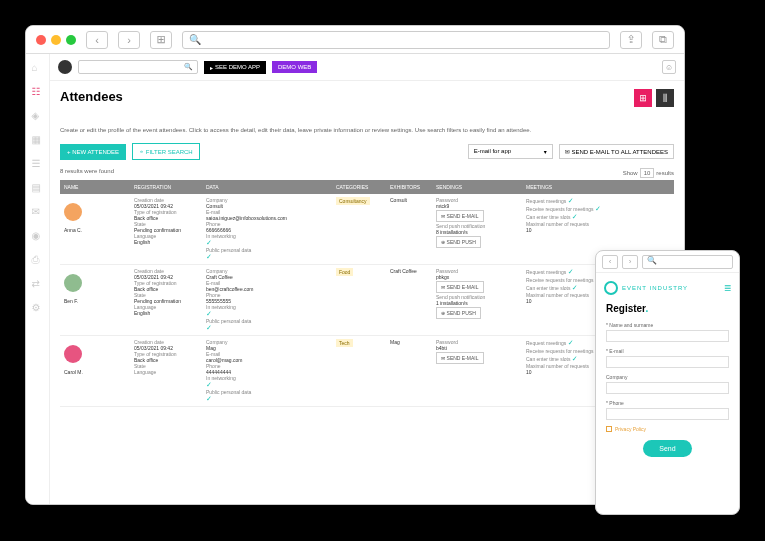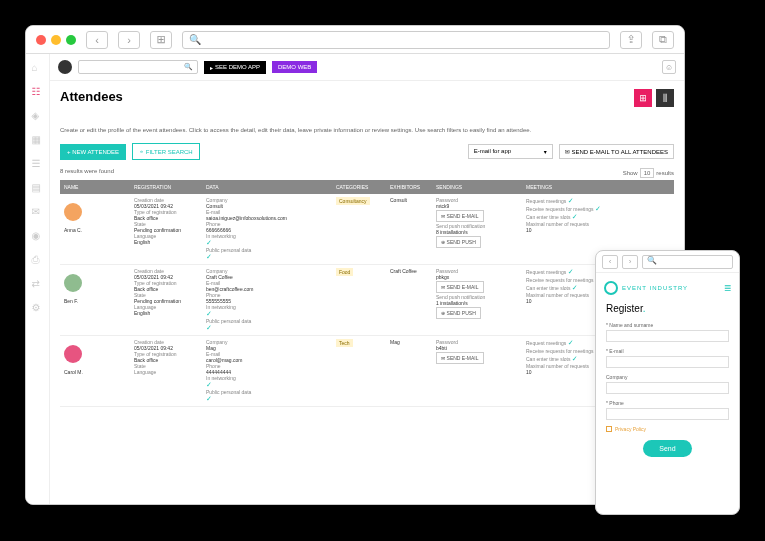--- a/index.html
+++ b/index.html
@@ -47,21 +47,21 @@
 .mb{border:1px solid #ccc;font-size:5px;padding:2px 4px;background:#fff;margin:1px 0;display:inline-block}
 .mobile{position:absolute;right:25px;top:250px;width:145px;height:265px;background:#fff;border:1px solid #ccc;border-radius:8px;overflow:hidden;box-shadow:0 2px 8px rgba(0,0,0,0.1)}
 .m-top{height:22px;display:flex;align-items:center;padding:0 6px;gap:4px;border-bottom:1px solid #eee}
 .m-nav{width:16px;height:14px;border:1px solid #ccc;border-radius:2px;display:flex;align-items:center;justify-content:center;color:#aaa;font-size:8px}
 .m-search{flex:1;height:14px;border:1px solid #ccc;border-radius:2px;font-size:8px;padding:0 4px;color:#aaa}
 .m-hdr{padding:8px;display:flex;align-items:center;justify-content:space-between}
 .m-logo{display:flex;align-items:center;gap:4px;font-size:6px;color:#1cc7b8;letter-spacing:1px}
 .m-logo-c{width:14px;height:14px;border:2px solid #1cc7b8;border-radius:50%}
 .burger{color:#1cc7b8;font-size:12px}
 .m-body{padding:0 10px}
-.m-title{font-size:10px;font-weight:normal;margin-bottom:8px}
+.m-title{font-size:10px;font-weight:bold;margin-bottom:8px}
 .m-title .d{color:#1cc7b8}
 .fld{margin-bottom:6px}
 .fld-l{font-size:5px;color:#666;margin-bottom:2px}
 .fld-i{width:100%;height:12px;border:1px solid #ddd}
 .priv{font-size:5px;color:#e8a33d;margin:6px 0;display:flex;align-items:center;gap:3px}
 .pbox{width:6px;height:6px;border:1px solid #e8a33d}
 .send{display:block;margin:8px auto;background:#1cc7b8;color:#fff;font-size:7px;padding:5px 16px;border:none;border-radius:10px}
 </style>
 </head>
 <body>

